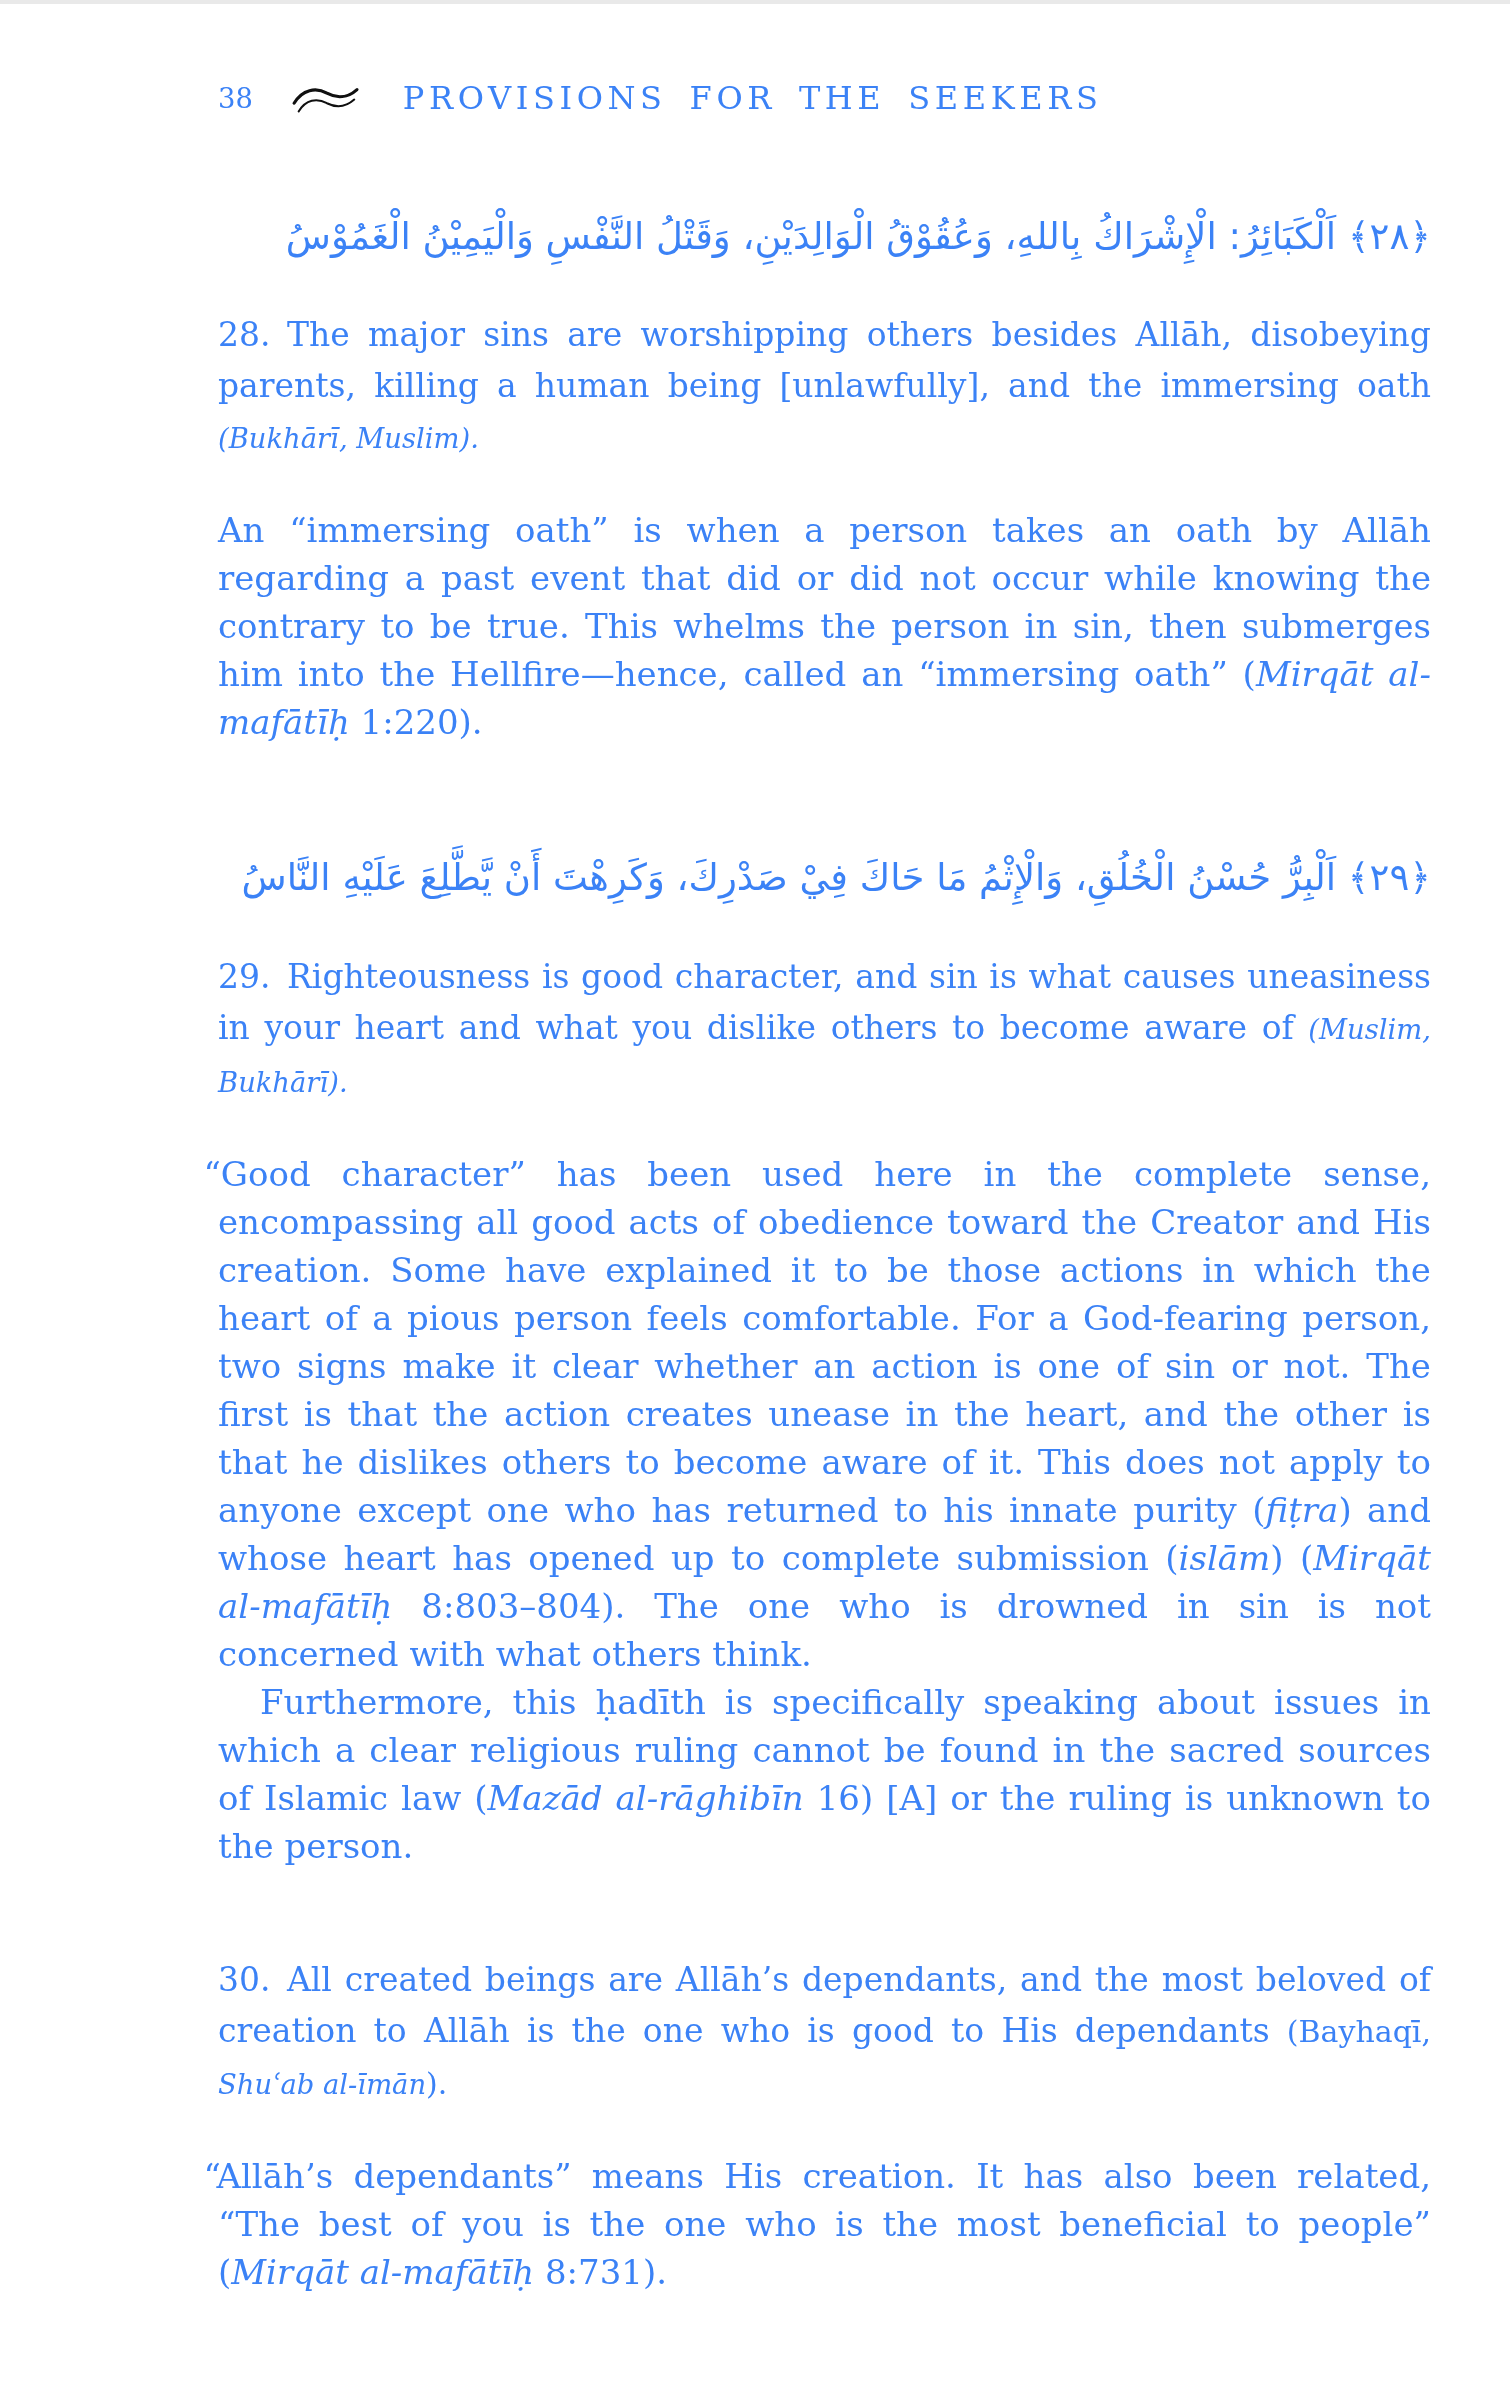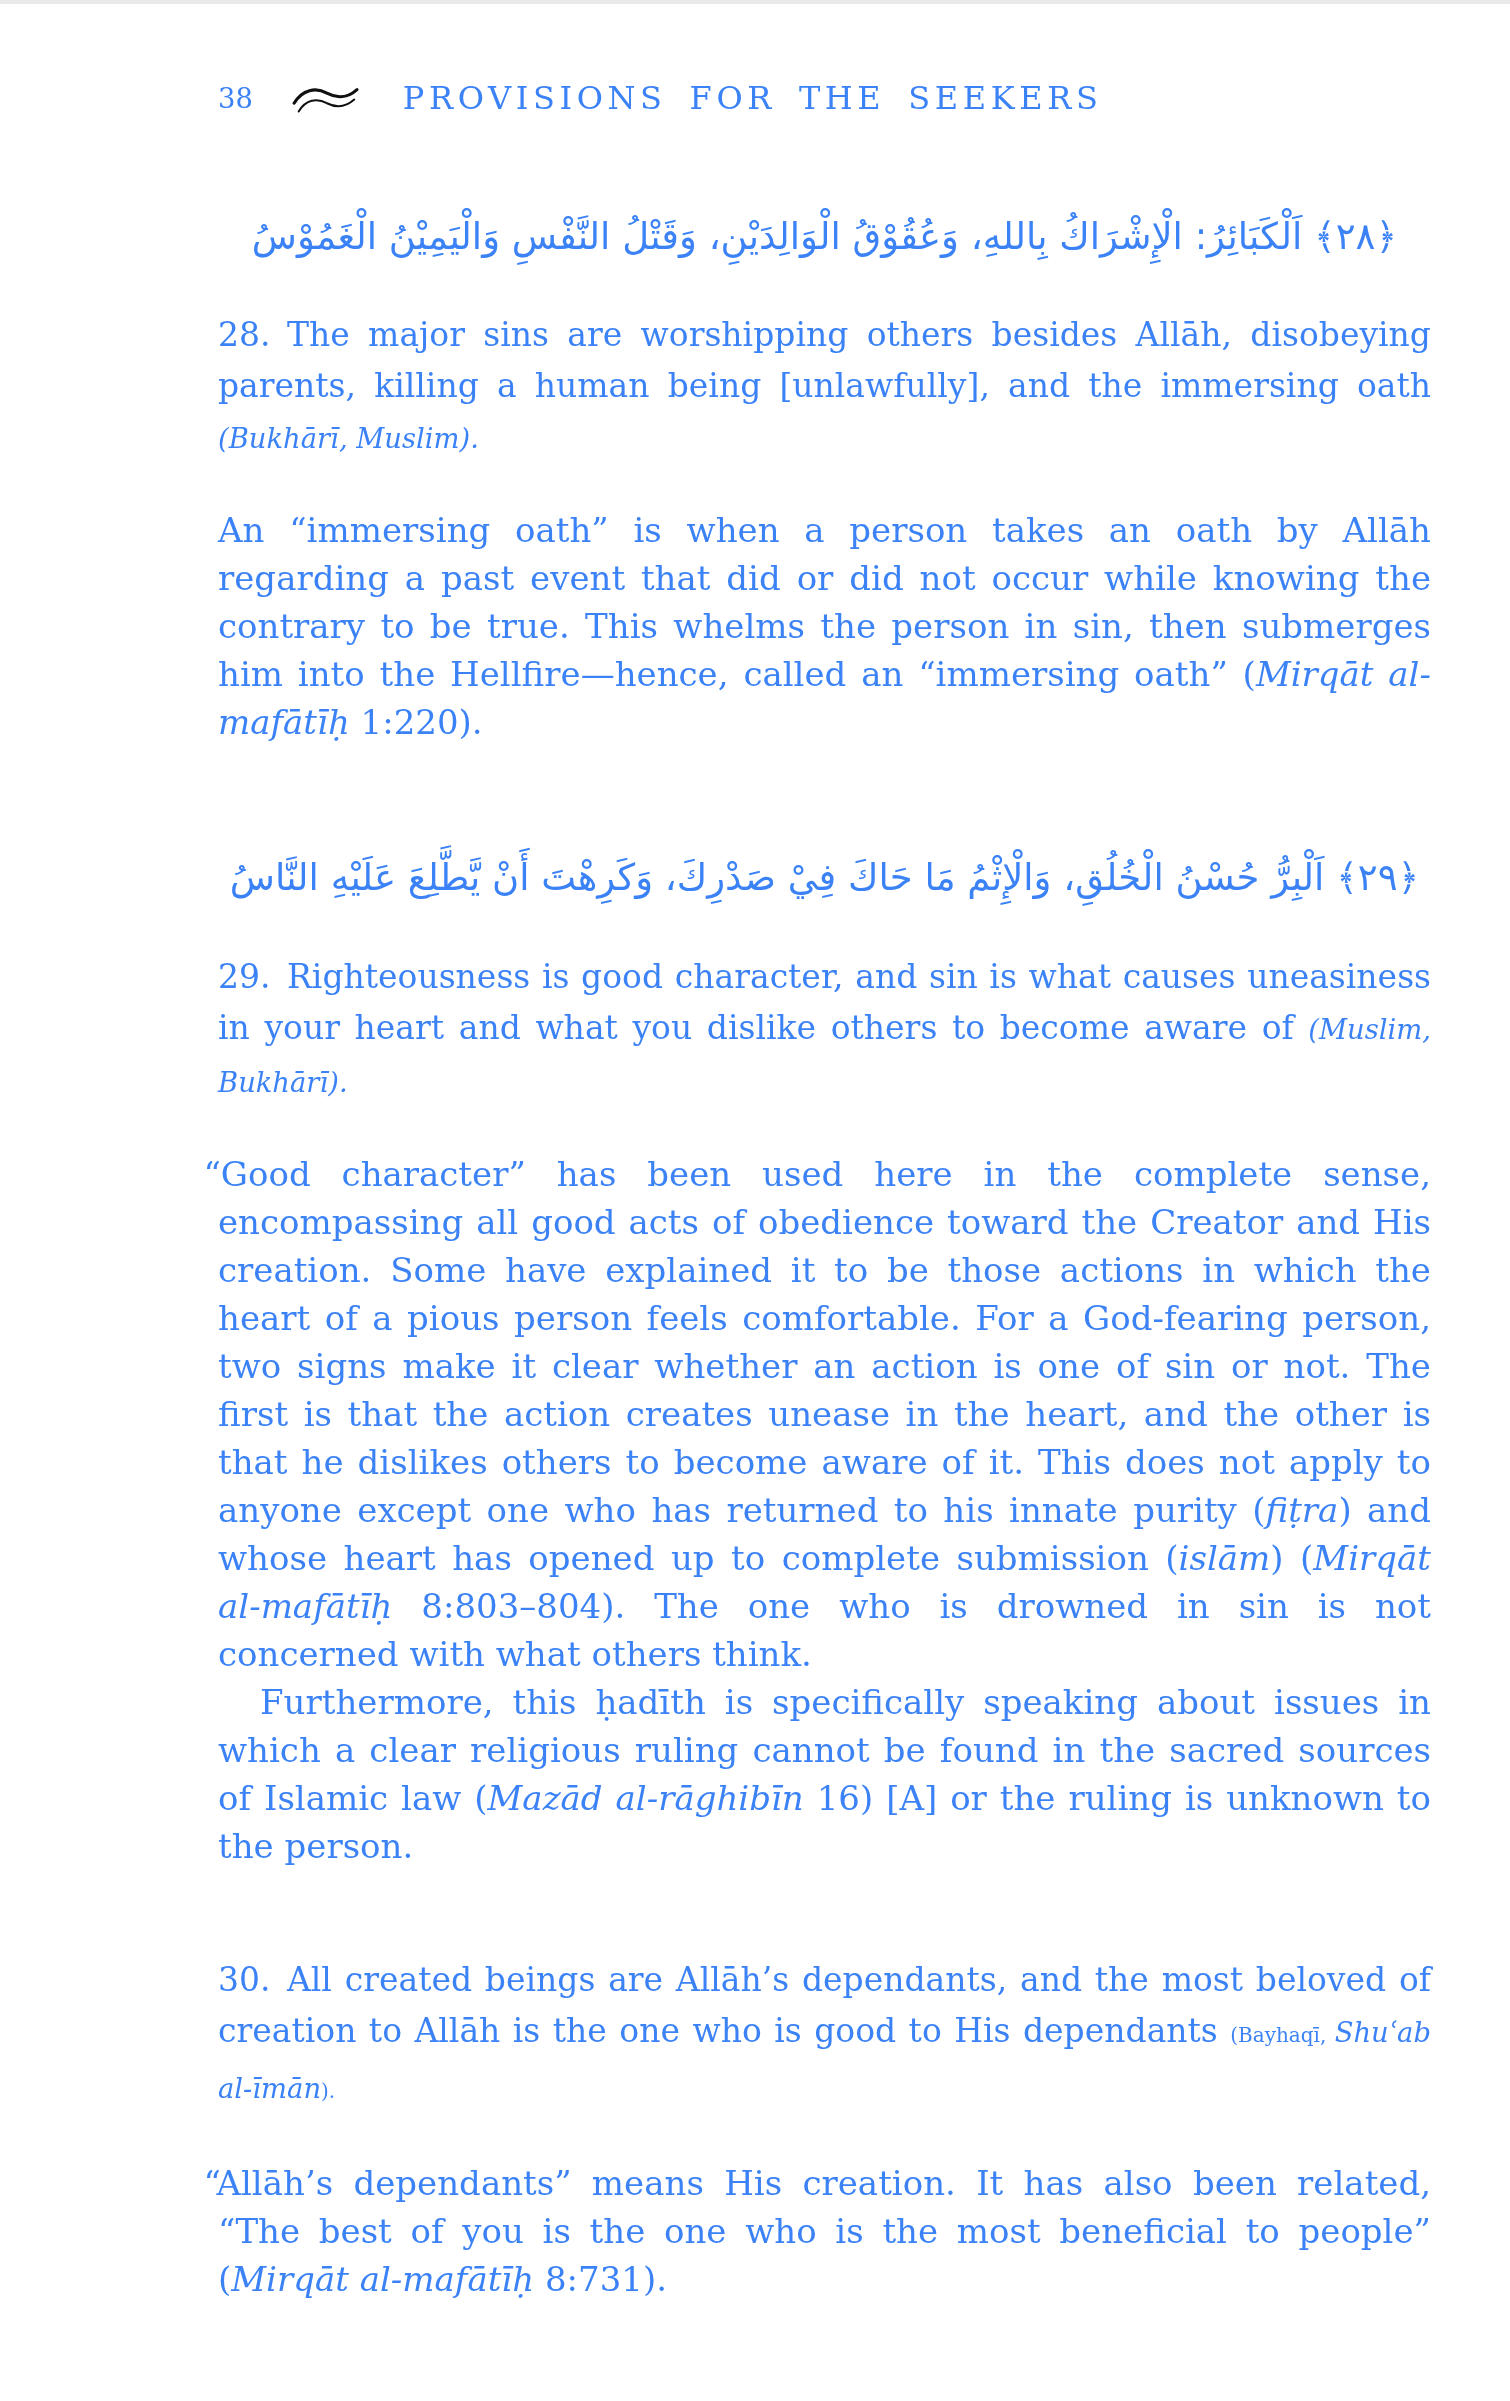--- a/index.html
+++ b/index.html
@@ -29,40 +29,40 @@
     line-height: 31px;
   }
   .entry { margin: 0 0 84px 0; }
   .entry:last-child { margin-bottom: 0; }
   .arabic {
     direction: rtl;
     unicode-bidi: embed;
     font-family: "DejaVu Sans", "Liberation Sans", sans-serif;
     font-size: 37px;
     line-height: 95px;
-    text-align: center;
+    text-align: right;
     white-space: nowrap;
     margin: 0 0 25.6px 0;
   }
   .translation {
     font-size: 33px;
     line-height: 51px;
     text-align: justify;
     margin: 0 0 42px 0;
   }
   .commentary {
     font-size: 34px;
     line-height: 48px;
     text-align: justify;
     margin: 0;
   }
   .hang { text-indent: -14.6px; }
   .indent { text-indent: 42px; }
   .cite { font-style: italic; font-size: 27.4px; }
-  .cite-r { font-size: 20px; }
+  .cite-r { font-size: 30px; }
   .i { font-style: italic; }
 </style>
 </head>
 <body>
 
 <div class="page">
 
   <header class="page-header">
     <span class="page-num">38</span>
     <span class="ornament">

